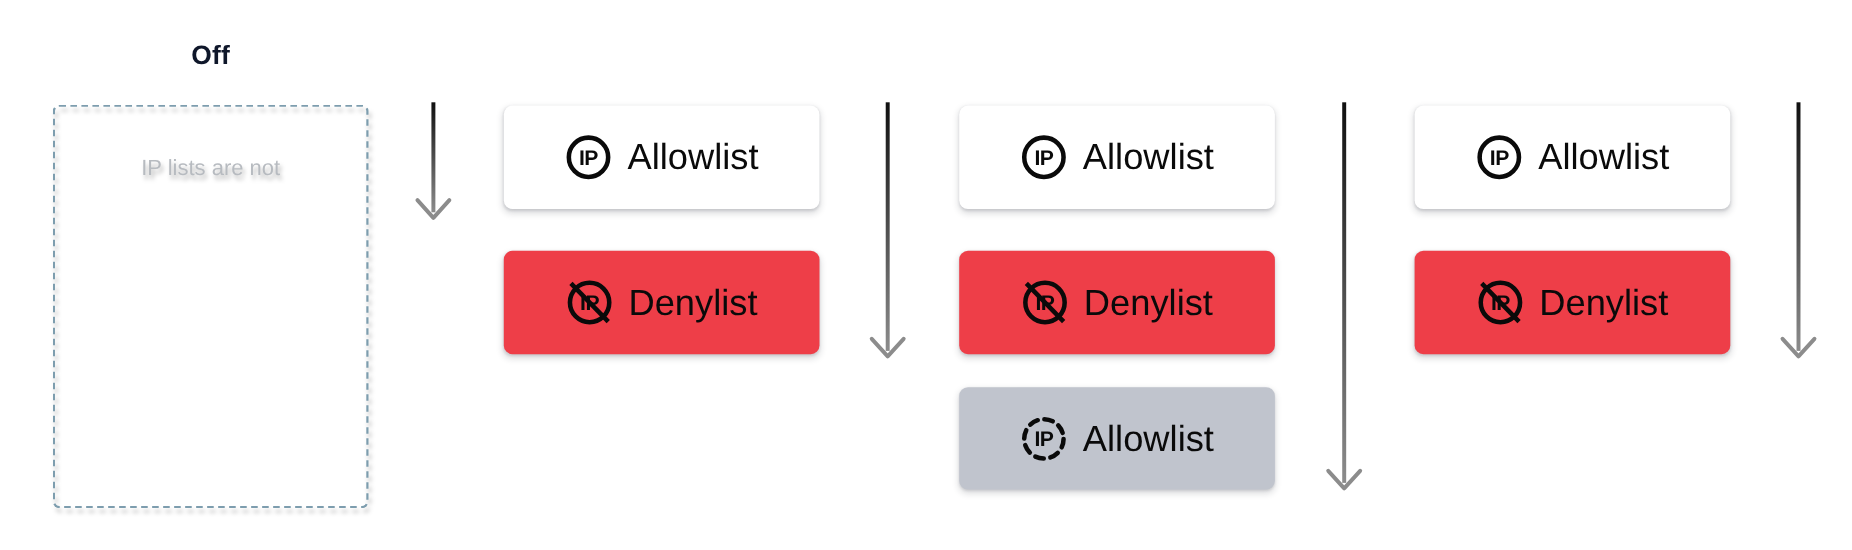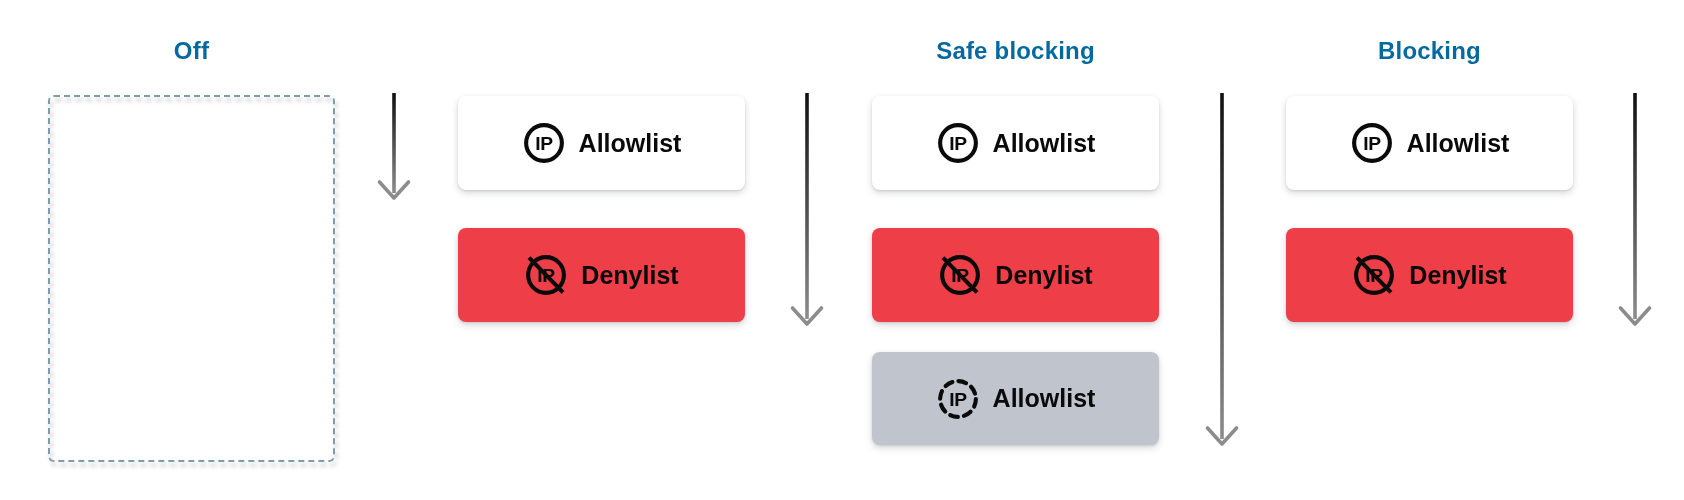--- a/index.html
+++ b/index.html
@@ -2,21 +2,21 @@
 <html><head>
 <meta charset="utf-8">
 <style>
   html,body { margin:0; padding:0; background:#ffffff; }
   .canvas {
     position:relative; width:1684px; height:500px; background:#ffffff;
     font-family:"Liberation Sans", sans-serif; overflow:hidden;
   }
   .col-title {
     position:absolute; top:37px; width:287px; text-align:center;
-    font-size:24px; font-weight:bold; color:#0369a1; letter-spacing:.2px;
+    font-size:24px; font-weight:bold; color:#0f172a; letter-spacing:.2px;
   }
   .t1 { left:48px; } .t2 { left:458px; } .t3 { left:872px; } .t4 { left:1286px; }
 
   .empty-box {
     position:absolute; left:48px; top:95px; width:287px; height:367px;
     border:2px dashed #7d9dae; border-radius:6px; box-sizing:border-box;
     background:transparent;
     filter:drop-shadow(2px 4px 2px rgba(0,0,0,0.28));
   }
   .empty-text {
@@ -29,21 +29,21 @@
     display:flex; align-items:center; justify-content:center; gap:13px;
     box-sizing:border-box;
     box-shadow:0 3px 7px rgba(25,32,45,0.18), 0 1px 2px rgba(25,32,45,0.10);
   }
   .card.white { background:#ffffff; }
   .card.red   { background:#ee3e48; }
   .card.gray  { background:#c0c4cd; }
   .c2 { left:458px; } .c3 { left:872px; } .c4 { left:1286px; }
   .r1 { top:96px; } .r2 { top:228px; } .r3 { top:352px; height:93px; }
 
-  .card-label { font-size:25px; font-weight:bold; color:#0a0a0a; }
+  .card-label { font-size:33px; font-weight:normal; color:#0a0a0a; }
 
   .icon { display:flex; align-items:center; }
   .icon svg text {
     font-family:"Liberation Sans", sans-serif; font-weight:bold;
     letter-spacing:-0.5px; fill:#0a0a0a;
   }
   .arrow { position:absolute; }
   .defs-holder { position:absolute; width:0; height:0; }
 </style>
 </head>
@@ -54,25 +54,24 @@
   <svg class="defs-holder" aria-hidden="true">
     <defs>
       <linearGradient id="arrowGrad" x1="0" y1="0" x2="0" y2="1">
         <stop offset="0" stop-color="#101010"></stop>
         <stop offset="1" stop-color="#8c8c8c"></stop>
       </linearGradient>
     </defs>
   </svg>
 
   <div class="col-title t1">Off</div>
-  <div class="col-title t3">Safe blocking</div>
-  <div class="col-title t4">Blocking</div>
 
   <div class="empty-box">
     <div class="empty-text">
+      <div>IP lists are not</div>
     </div>
   </div>
 
   <svg class="arrow" style="left:376px; top:91px;" width="36" height="112">
     <rect x="16.2" y="2" width="3.6" height="100" fill="url(#arrowGrad)"></rect>
     <polyline points="3.5,91 18,107 32.5,91" fill="none" stroke="#8c8c8c" stroke-width="3.6" stroke-linecap="round" stroke-linejoin="round"></polyline>
   </svg>
 
   <div class="card white c2 r1">
     <span class="icon">

